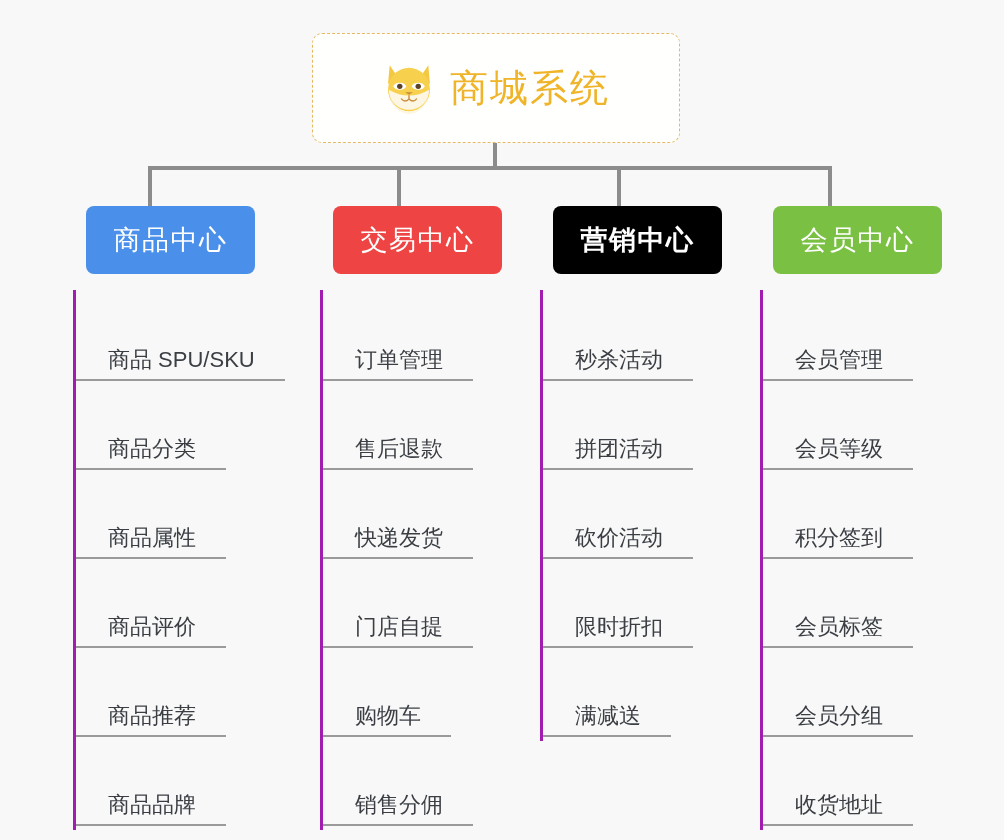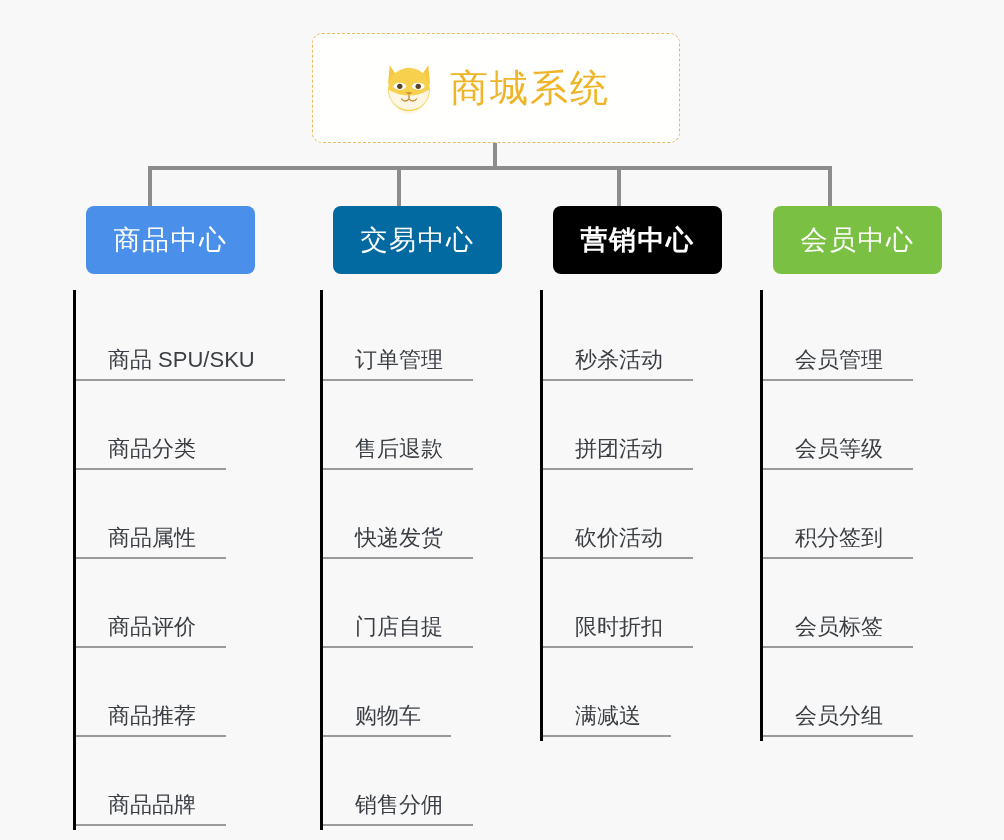--- a/index.html
+++ b/index.html
@@ -87,21 +87,21 @@
     color: #ffffff;
     font-size: 27px;
     letter-spacing: 1.5px;
     box-sizing: border-box;
     margin-left: 28px;
   }
   .col-body {
     position: relative;
     margin-top: 16px;
     margin-left: 15px;
-    border-left: 3px solid #000000;
+    border-left: 3px solid #a21caf;
     padding-top: 6px;
   }
   .leaf {
     position: relative;
     height: 89px;
     box-sizing: border-box;
     display: flex;
     align-items: flex-end;
     padding-left: 32px;
     padding-bottom: 4px;
@@ -165,21 +165,21 @@
       <div class="leaf">
           <span class="leaf-text">商品推荐</span>
         </div>
       <div class="leaf">
           <span class="leaf-text">商品品牌</span>
         </div>
     </div>
   </div>
 
   <div class="column" style="left:305px;">
-    <div class="col-header" style="background-color: #0369a1;">交易中心</div>
+    <div class="col-header" style="background-color: #ef4444;">交易中心</div>
     <div class="col-body">
       <div class="leaf">
           <span class="leaf-text">订单管理</span>
         </div>
       <div class="leaf">
           <span class="leaf-text">售后退款</span>
         </div>
       <div class="leaf">
           <span class="leaf-text">快递发货</span>
         </div>
@@ -227,16 +227,19 @@
         </div>
       <div class="leaf">
           <span class="leaf-text">积分签到</span>
         </div>
       <div class="leaf">
           <span class="leaf-text">会员标签</span>
         </div>
       <div class="leaf">
           <span class="leaf-text">会员分组</span>
         </div>
+      <div class="leaf">
+          <span class="leaf-text">收货地址</span>
+        </div>
     </div>
   </div>
 
 </div>
 
 </body></html>

